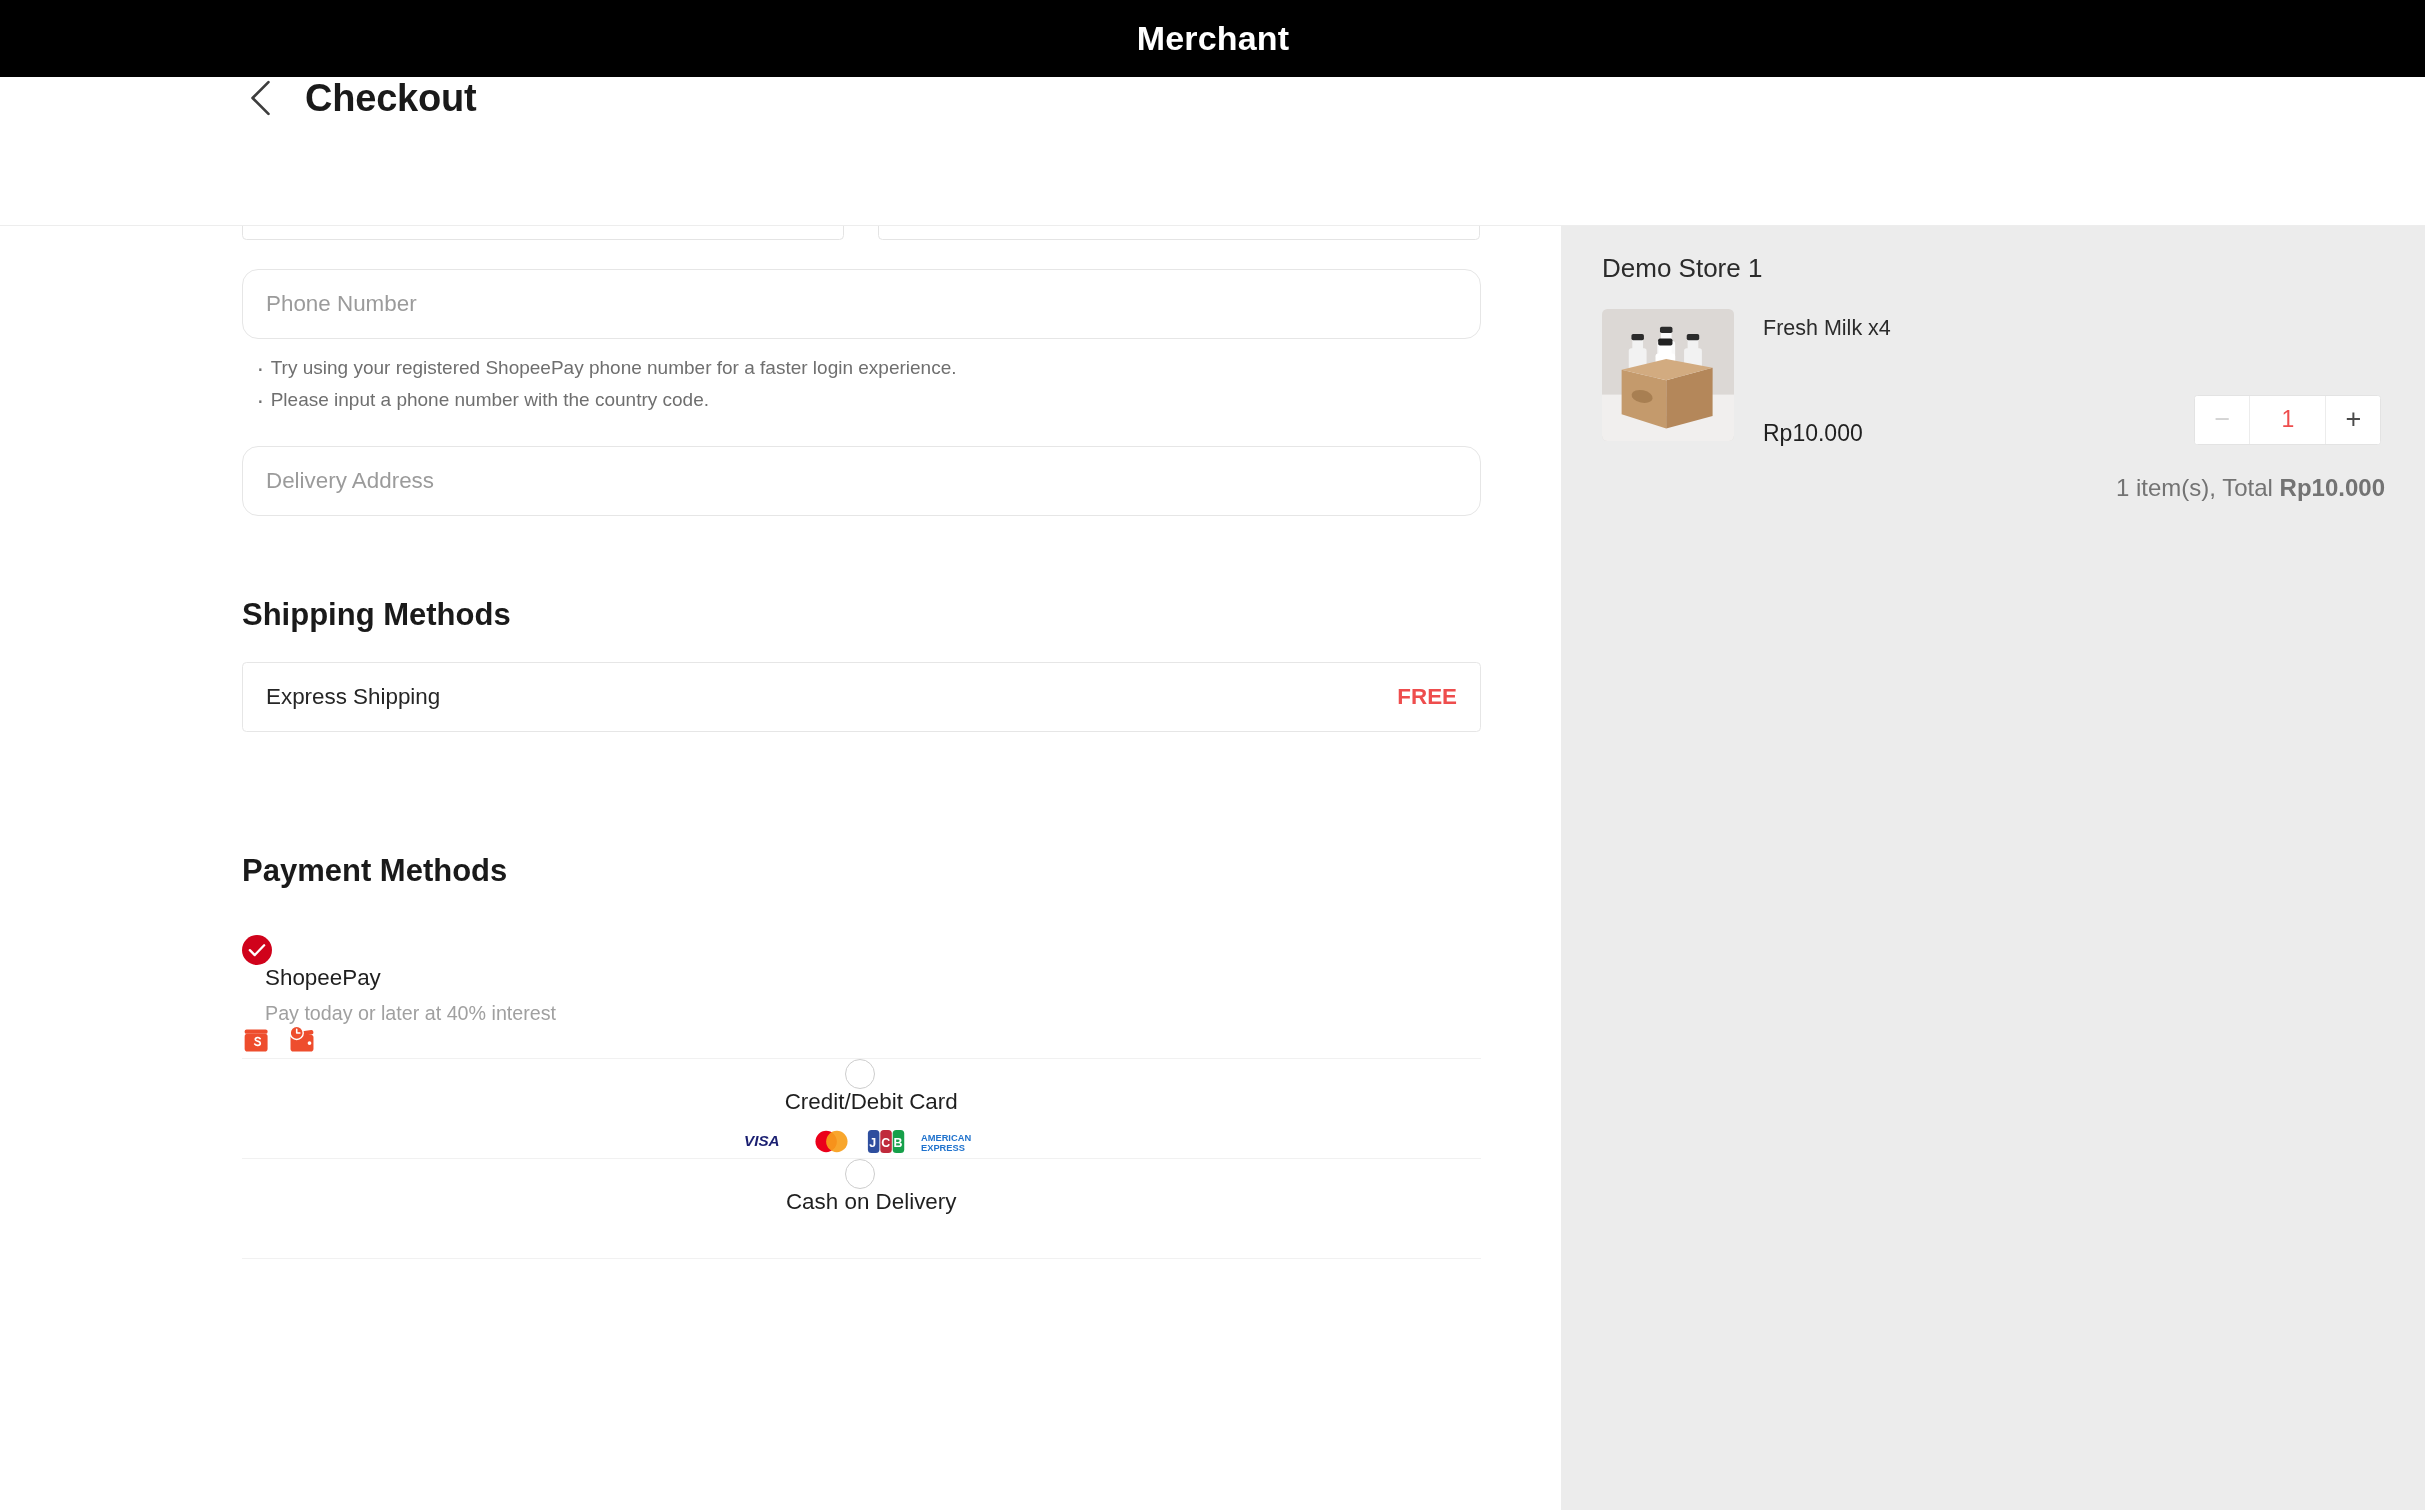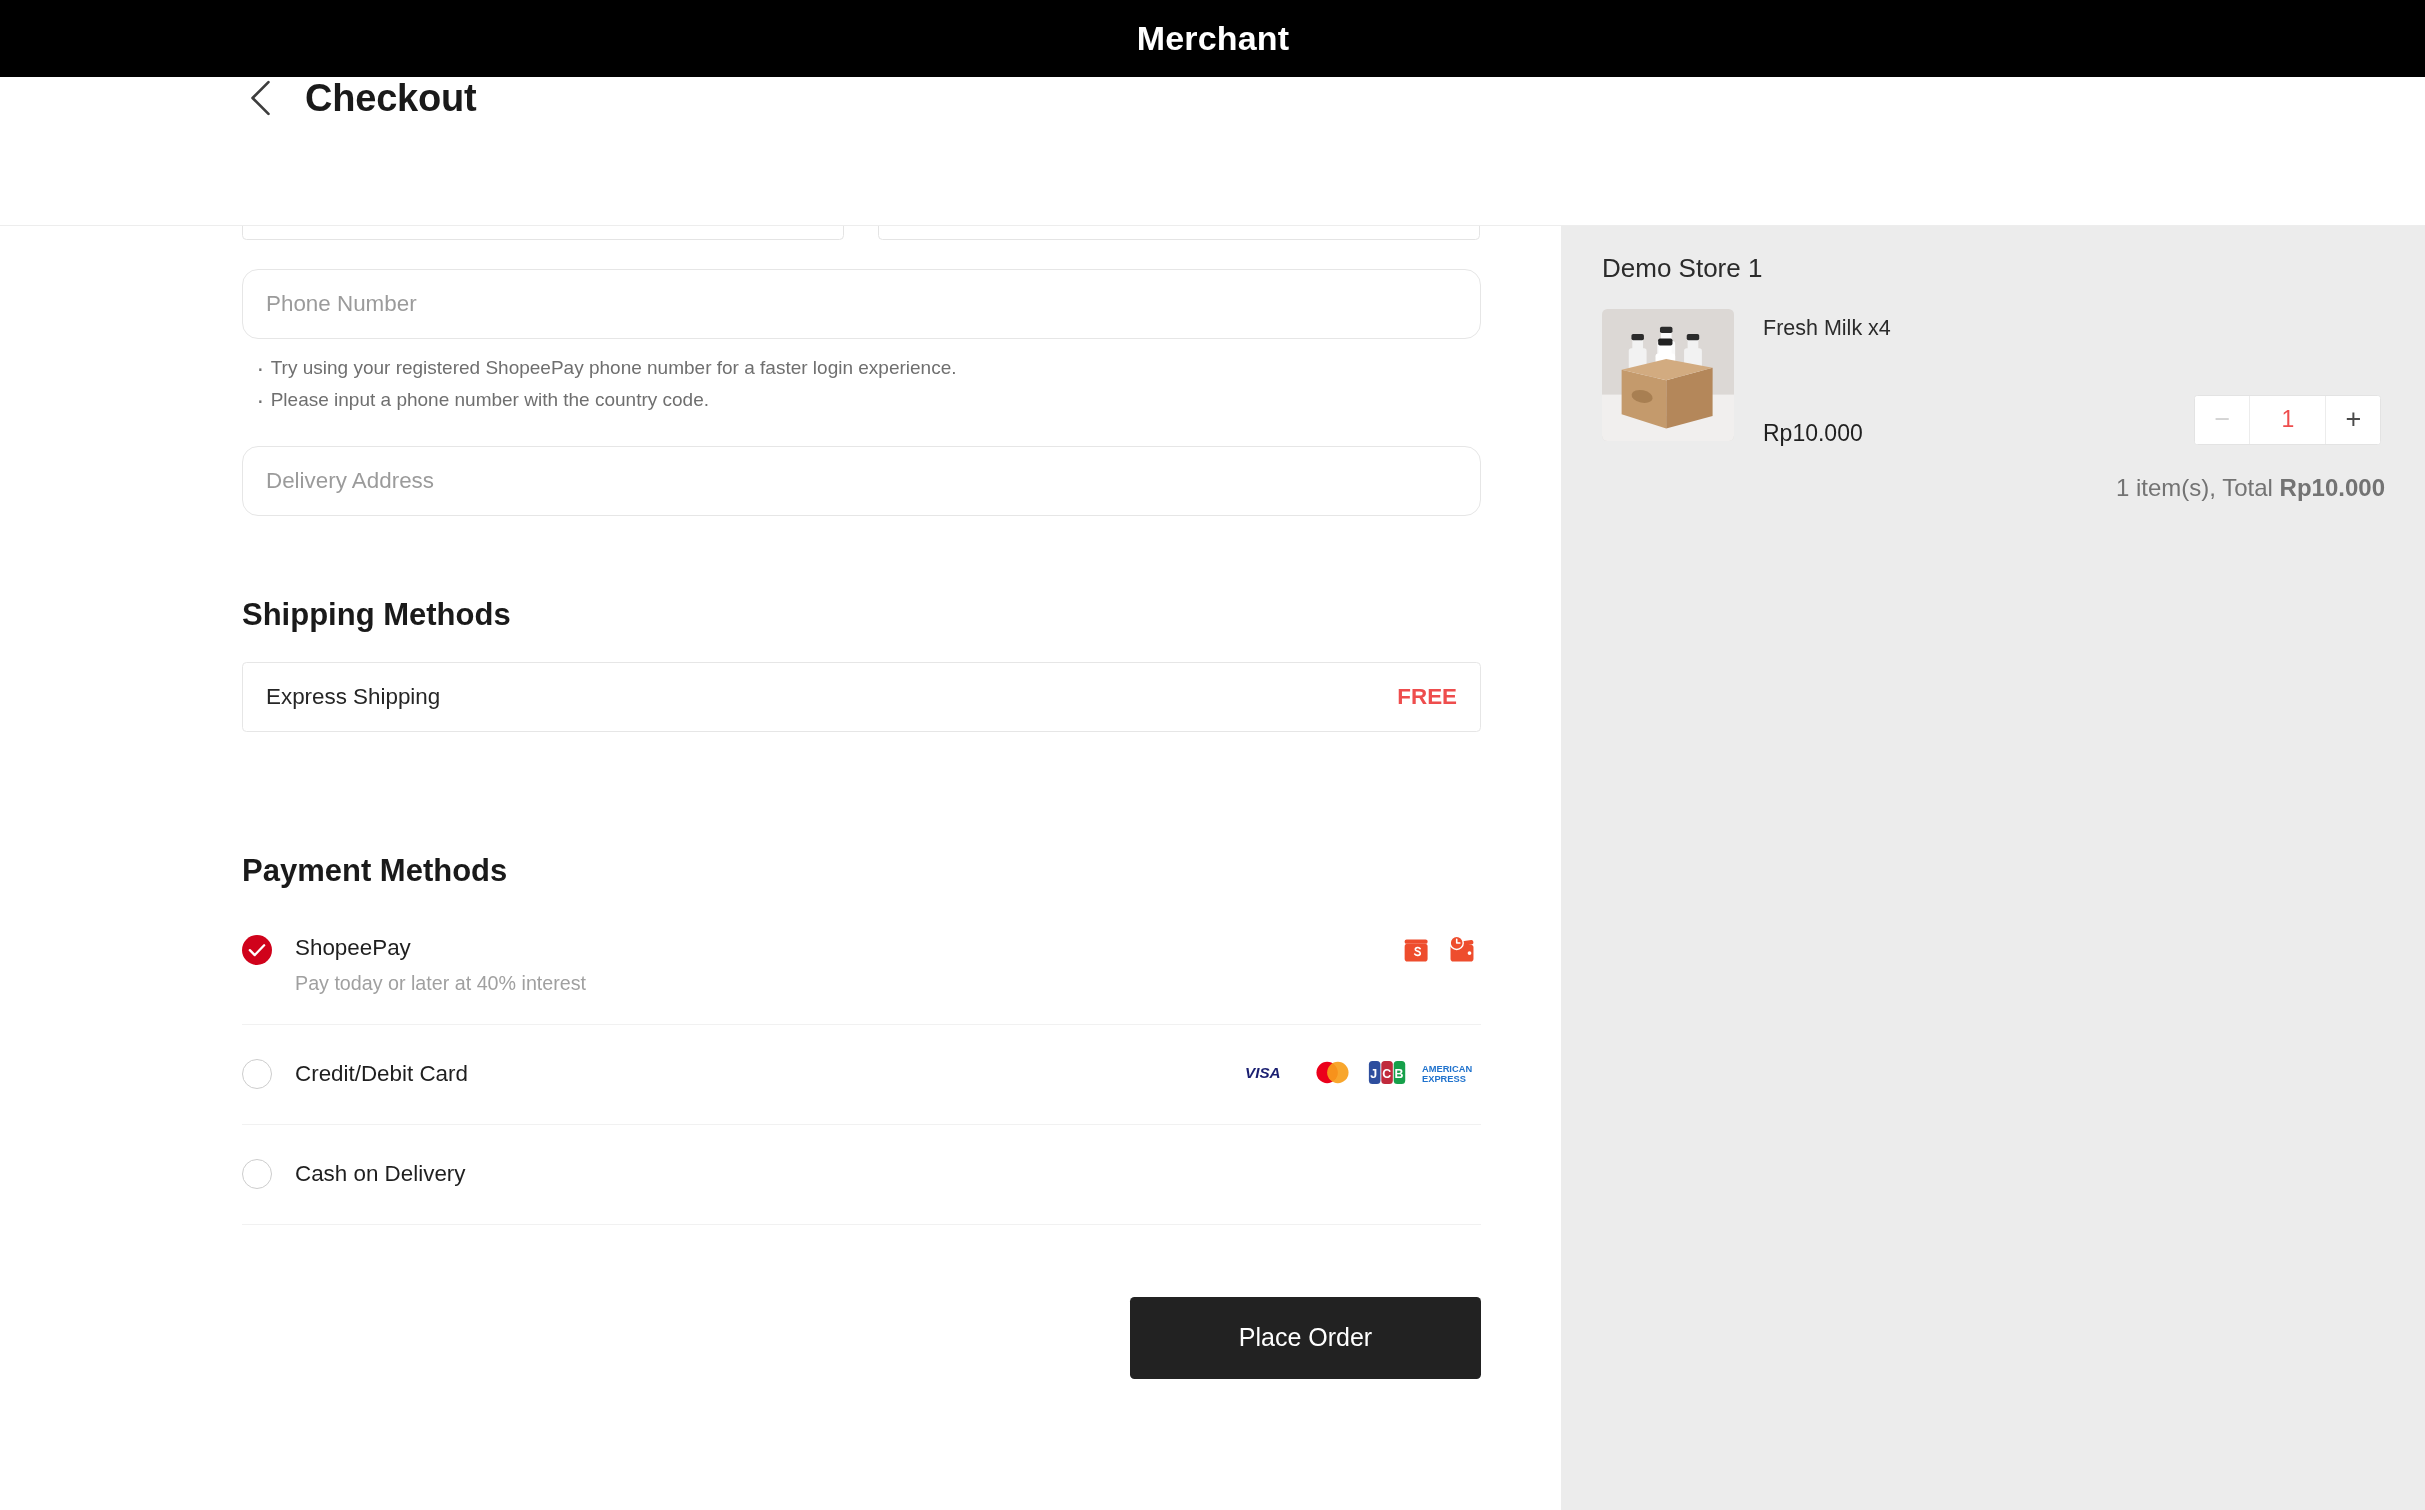--- a/index.html
+++ b/index.html
@@ -152,20 +152,21 @@
   .pay-section-title { margin-top: 121px; margin-bottom: 0; }
 
   .pay-list { width: 1239px; margin-top: 30px; }
   .pay-row {
     display: flex;
     align-items: center;
     min-height: 100px;
     border-bottom: 0.9px solid #f1f1f1;
     cursor: pointer;
     padding-right: 3.6px;
+    flex-direction: column;
   }
   .pay-row.first { align-items: flex-start; padding-top: 16px; min-height: 106px; }
 
   .radio {
     width: 30px; height: 30px;
     border: 1.8px solid #cdcdcd;
     border-radius: 50%;
     flex: 0 0 30px;
     background: #fff;
   }
@@ -373,23 +374,20 @@
         <div class="pay-row">
           <div class="radio"></div>
           <div class="pay-texts">
             <div class="pay-label">Cash on Delivery</div>
           </div>
           <div class="pay-icons"></div>
         </div>
 
       </div>
 
-      <div class="order-row">
-        <button class="place-order">Place Order</button>
-      </div>
 
     </div>
   </div>
 
   <div class="right-col">
     <div class="store-name">Demo Store 1</div>
 
     <div class="cart-item">
       <div class="thumb">
         <svg viewBox="0 0 148 148" preserveAspectRatio="none">

